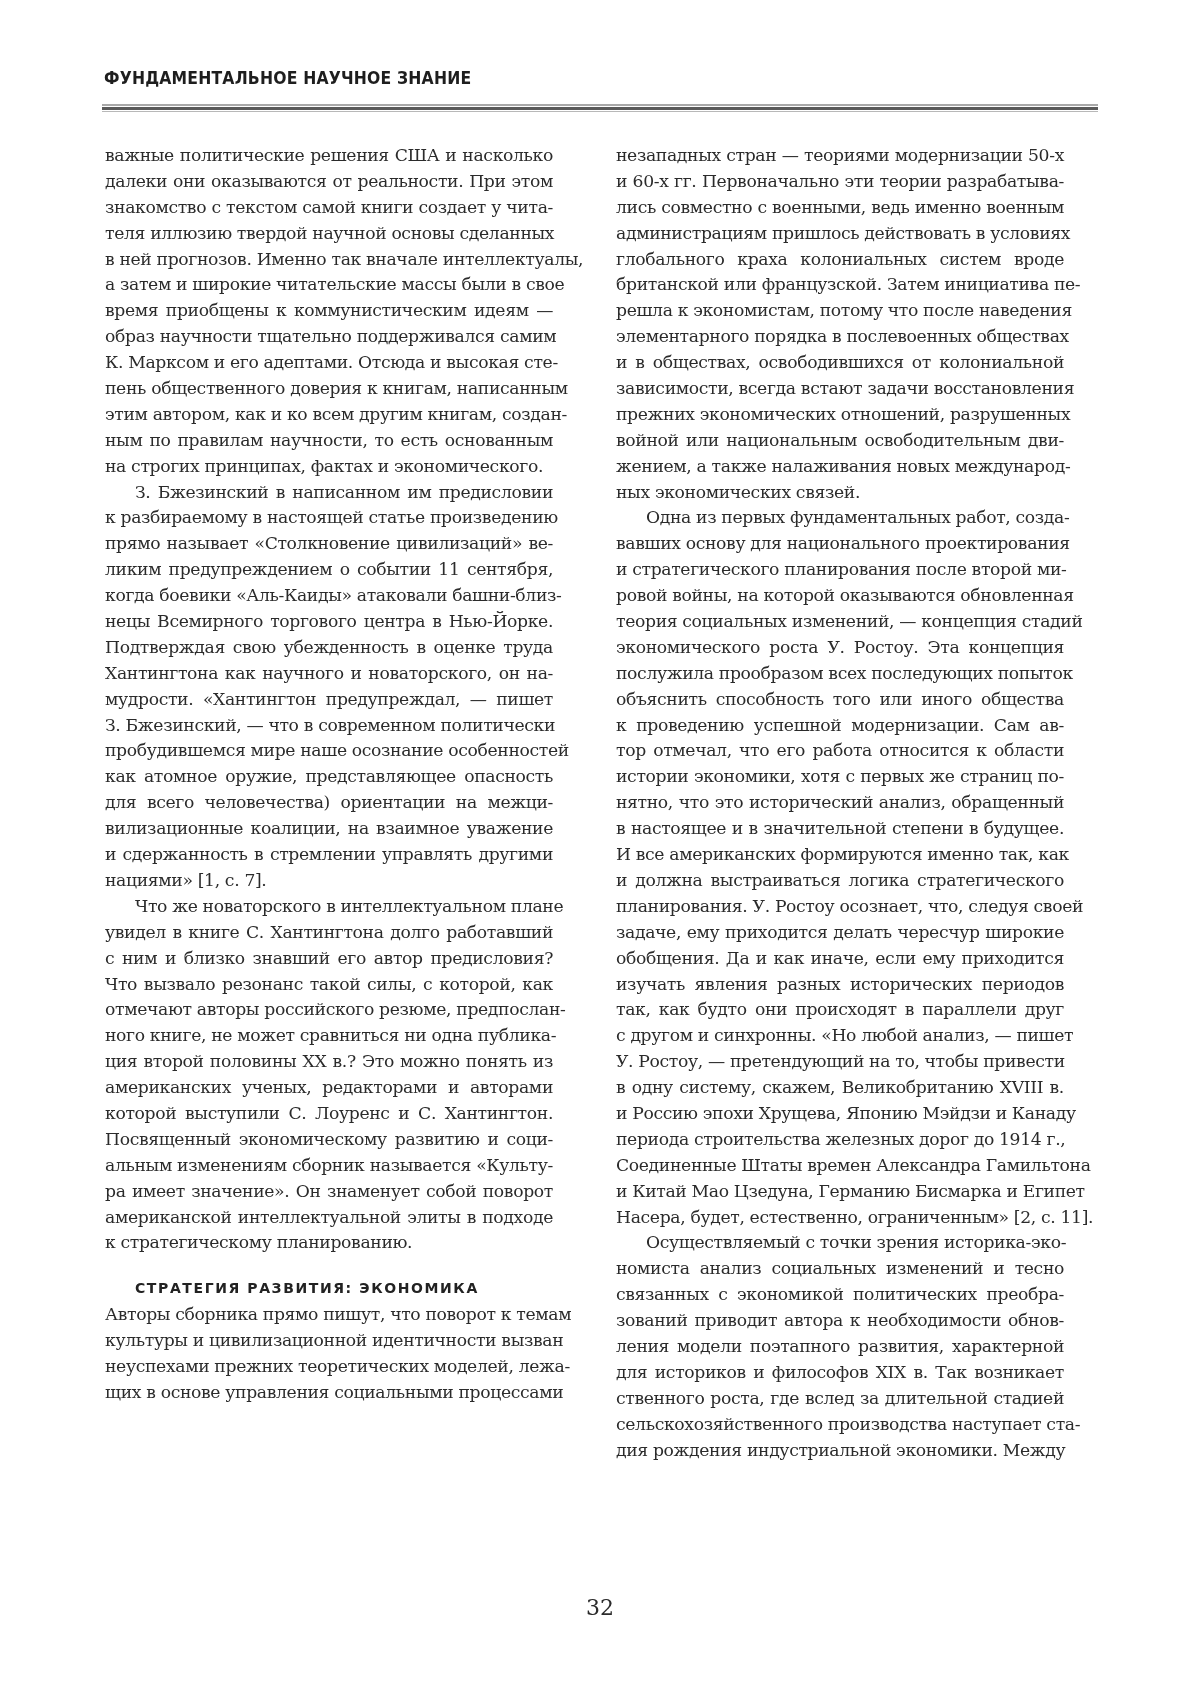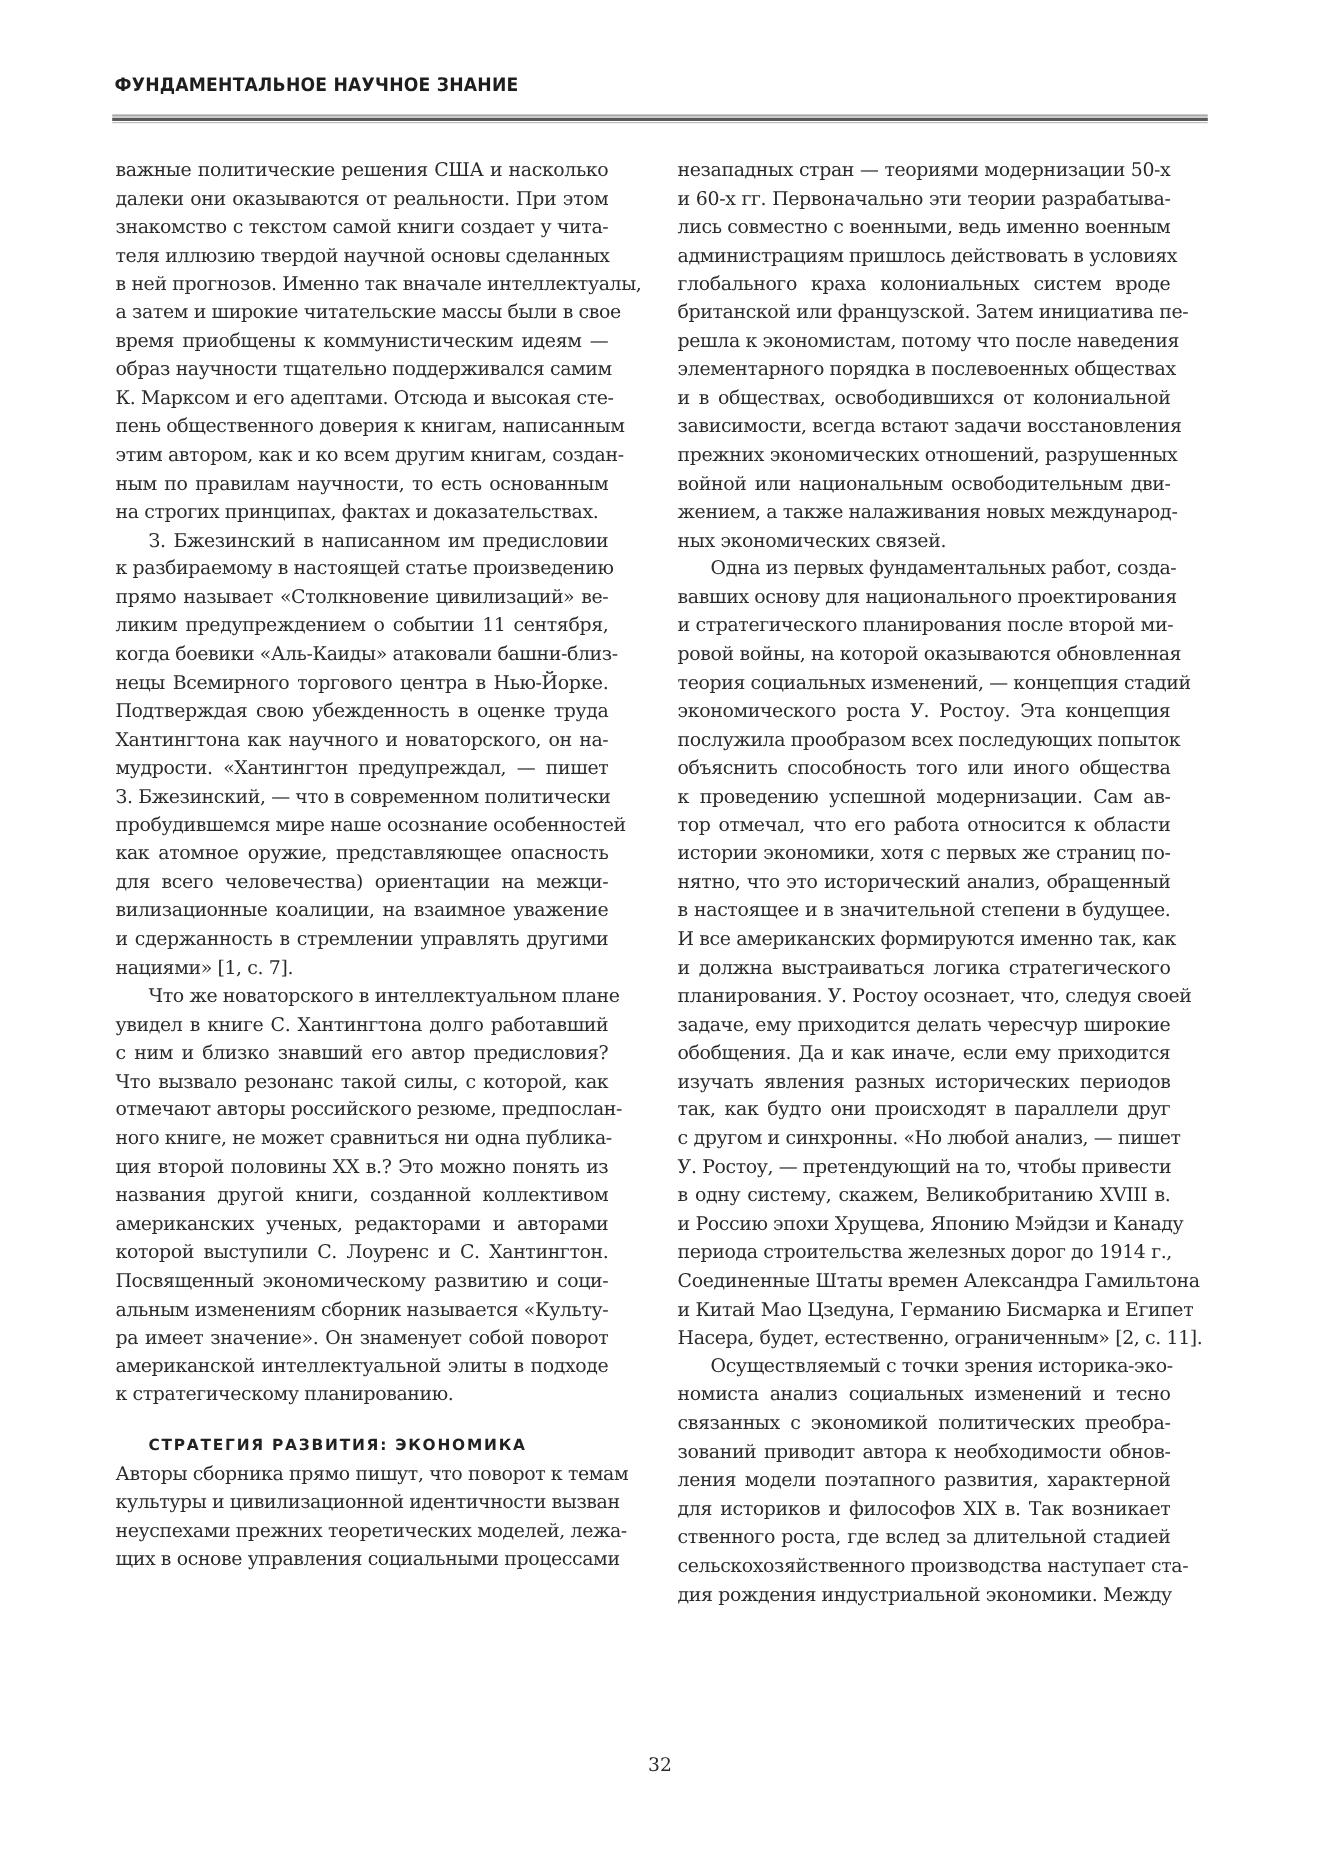--- a/index.html
+++ b/index.html
@@ -24,21 +24,21 @@
   }
   .line.last { text-align-last: left; }
   .line.indent { padding-left: 30px; }
   .heading {
     font-family: "DejaVu Sans", sans-serif; font-weight: bold; font-size: 14px;
     letter-spacing: 1.6px; color: #222; height: 28px; line-height: 28px;
     margin-top: 18px; padding-left: 30px; white-space: nowrap;
   }
   .page-number {
     position: absolute; left: 0; width: 1200px; top: 1595px; text-align: center;
-    font-family: "DejaVu Serif", serif; font-size: 17px; color: #2b2b2b;
+    font-family: "DejaVu Serif", serif; font-size: 22px; color: #2b2b2b;
   }
 </style>
 </head>
 <body>
 
 <div class="running-head">ФУНДАМЕНТАЛЬНОЕ НАУЧНОЕ ЗНАНИЕ</div>
 <div>
   <div class="rule r1"></div>
   <div class="rule r2"></div>
   <div class="rule r3"></div>
@@ -51,21 +51,21 @@
       <div class="line">знакомство с текстом самой книги создает у чита-</div>
       <div class="line">теля иллюзию твердой научной основы сделанных</div>
       <div class="line">в ней прогнозов. Именно так вначале интеллектуалы,</div>
       <div class="line">а затем и широкие читательские массы были в свое</div>
       <div class="line">время приобщены к коммунистическим идеям —</div>
       <div class="line">образ научности тщательно поддерживался самим</div>
       <div class="line">К. Марксом и его адептами. Отсюда и высокая сте-</div>
       <div class="line">пень общественного доверия к книгам, написанным</div>
       <div class="line">этим автором, как и ко всем другим книгам, создан-</div>
       <div class="line">ным по правилам научности, то есть основанным</div>
-      <div class="line last">на строгих принципах, фактах и доказательствах.</div>
+      <div class="line last">на строгих принципах, фактах и экономического.</div>
     </div>
   <div>
       <div class="line indent">З. Бжезинский в написанном им предисловии</div>
       <div class="line">к разбираемому в настоящей статье произведению</div>
       <div class="line">прямо называет «Столкновение цивилизаций» ве-</div>
       <div class="line">ликим предупреждением о событии 11 сентября,</div>
       <div class="line">когда боевики «Аль-Каиды» атаковали башни-близ-</div>
       <div class="line">нецы Всемирного торгового центра в Нью-Йорке.</div>
       <div class="line">Подтверждая свою убежденность в оценке труда</div>
       <div class="line">Хантингтона как научного и новаторского, он на-</div>
@@ -79,21 +79,20 @@
       <div class="line last">нациями» [1, с. 7].</div>
     </div>
   <div>
       <div class="line indent">Что же новаторского в интеллектуальном плане</div>
       <div class="line">увидел в книге С. Хантингтона долго работавший</div>
       <div class="line">с ним и близко знавший его автор предисловия?</div>
       <div class="line">Что вызвало резонанс такой силы, с которой, как</div>
       <div class="line">отмечают авторы российского резюме, предпослан-</div>
       <div class="line">ного книге, не может сравниться ни одна публика-</div>
       <div class="line">ция второй половины XX в.? Это можно понять из</div>
-      <div class="line">названия другой книги, созданной коллективом</div>
       <div class="line">американских ученых, редакторами и авторами</div>
       <div class="line">которой выступили С. Лоуренс и С. Хантингтон.</div>
       <div class="line">Посвященный экономическому развитию и соци-</div>
       <div class="line">альным изменениям сборник называется «Культу-</div>
       <div class="line">ра имеет значение». Он знаменует собой поворот</div>
       <div class="line">американской интеллектуальной элиты в подходе</div>
       <div class="line last">к стратегическому планированию.</div>
     </div>
   <div class="heading">СТРАТЕГИЯ РАЗВИТИЯ: ЭКОНОМИКА</div>
   <div>

